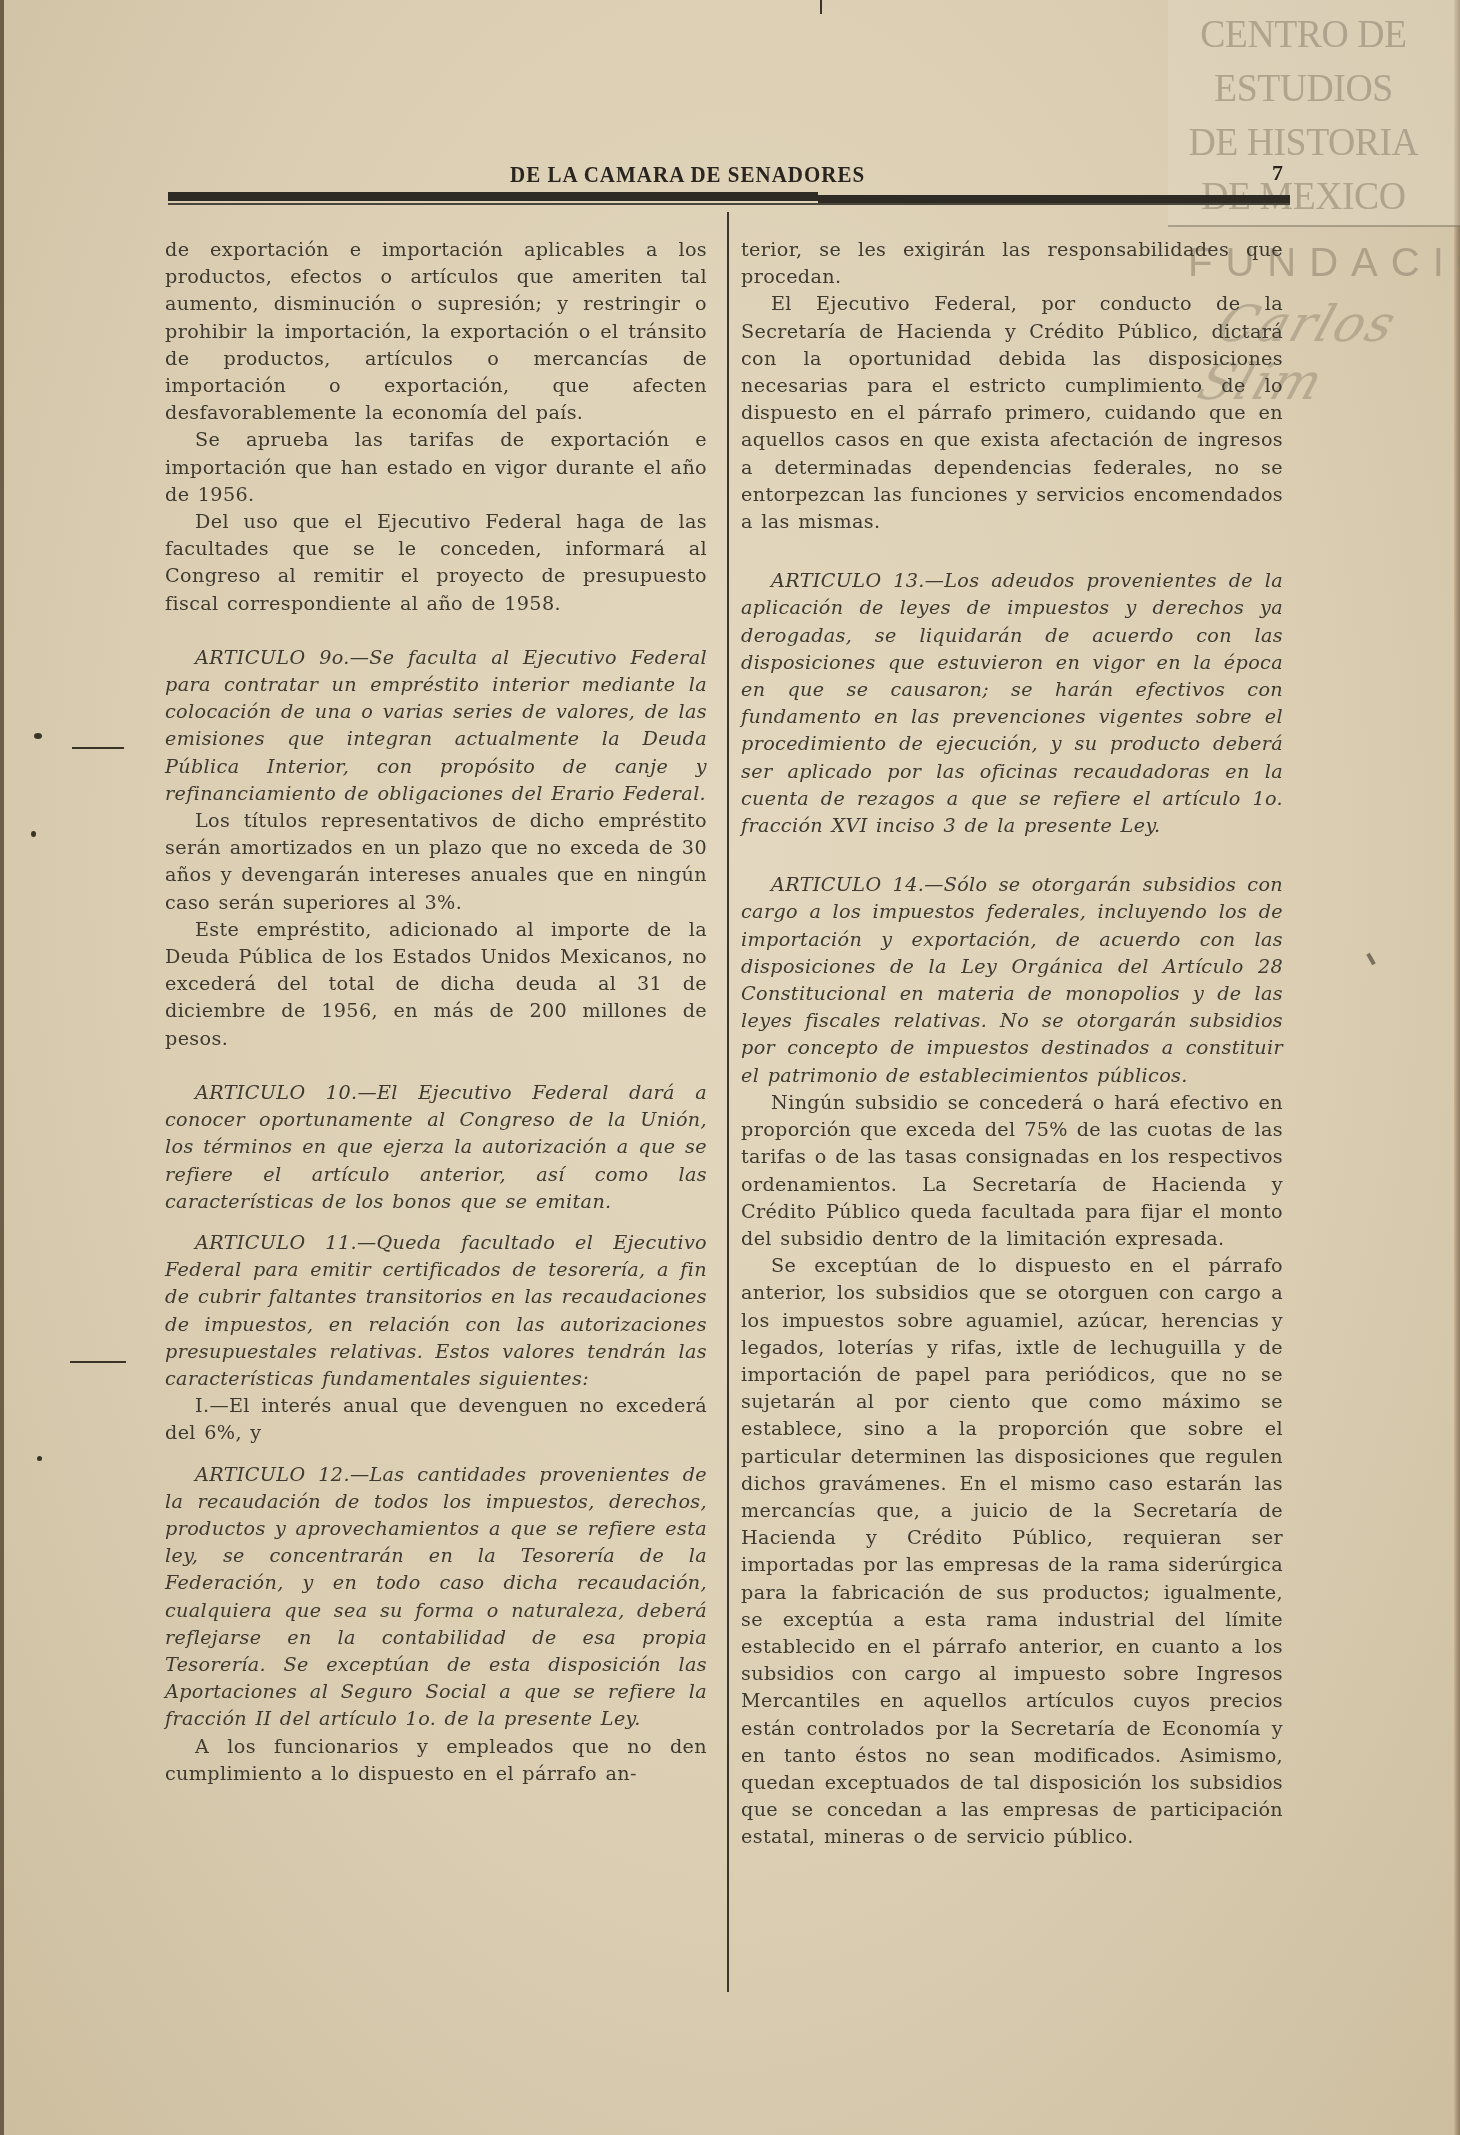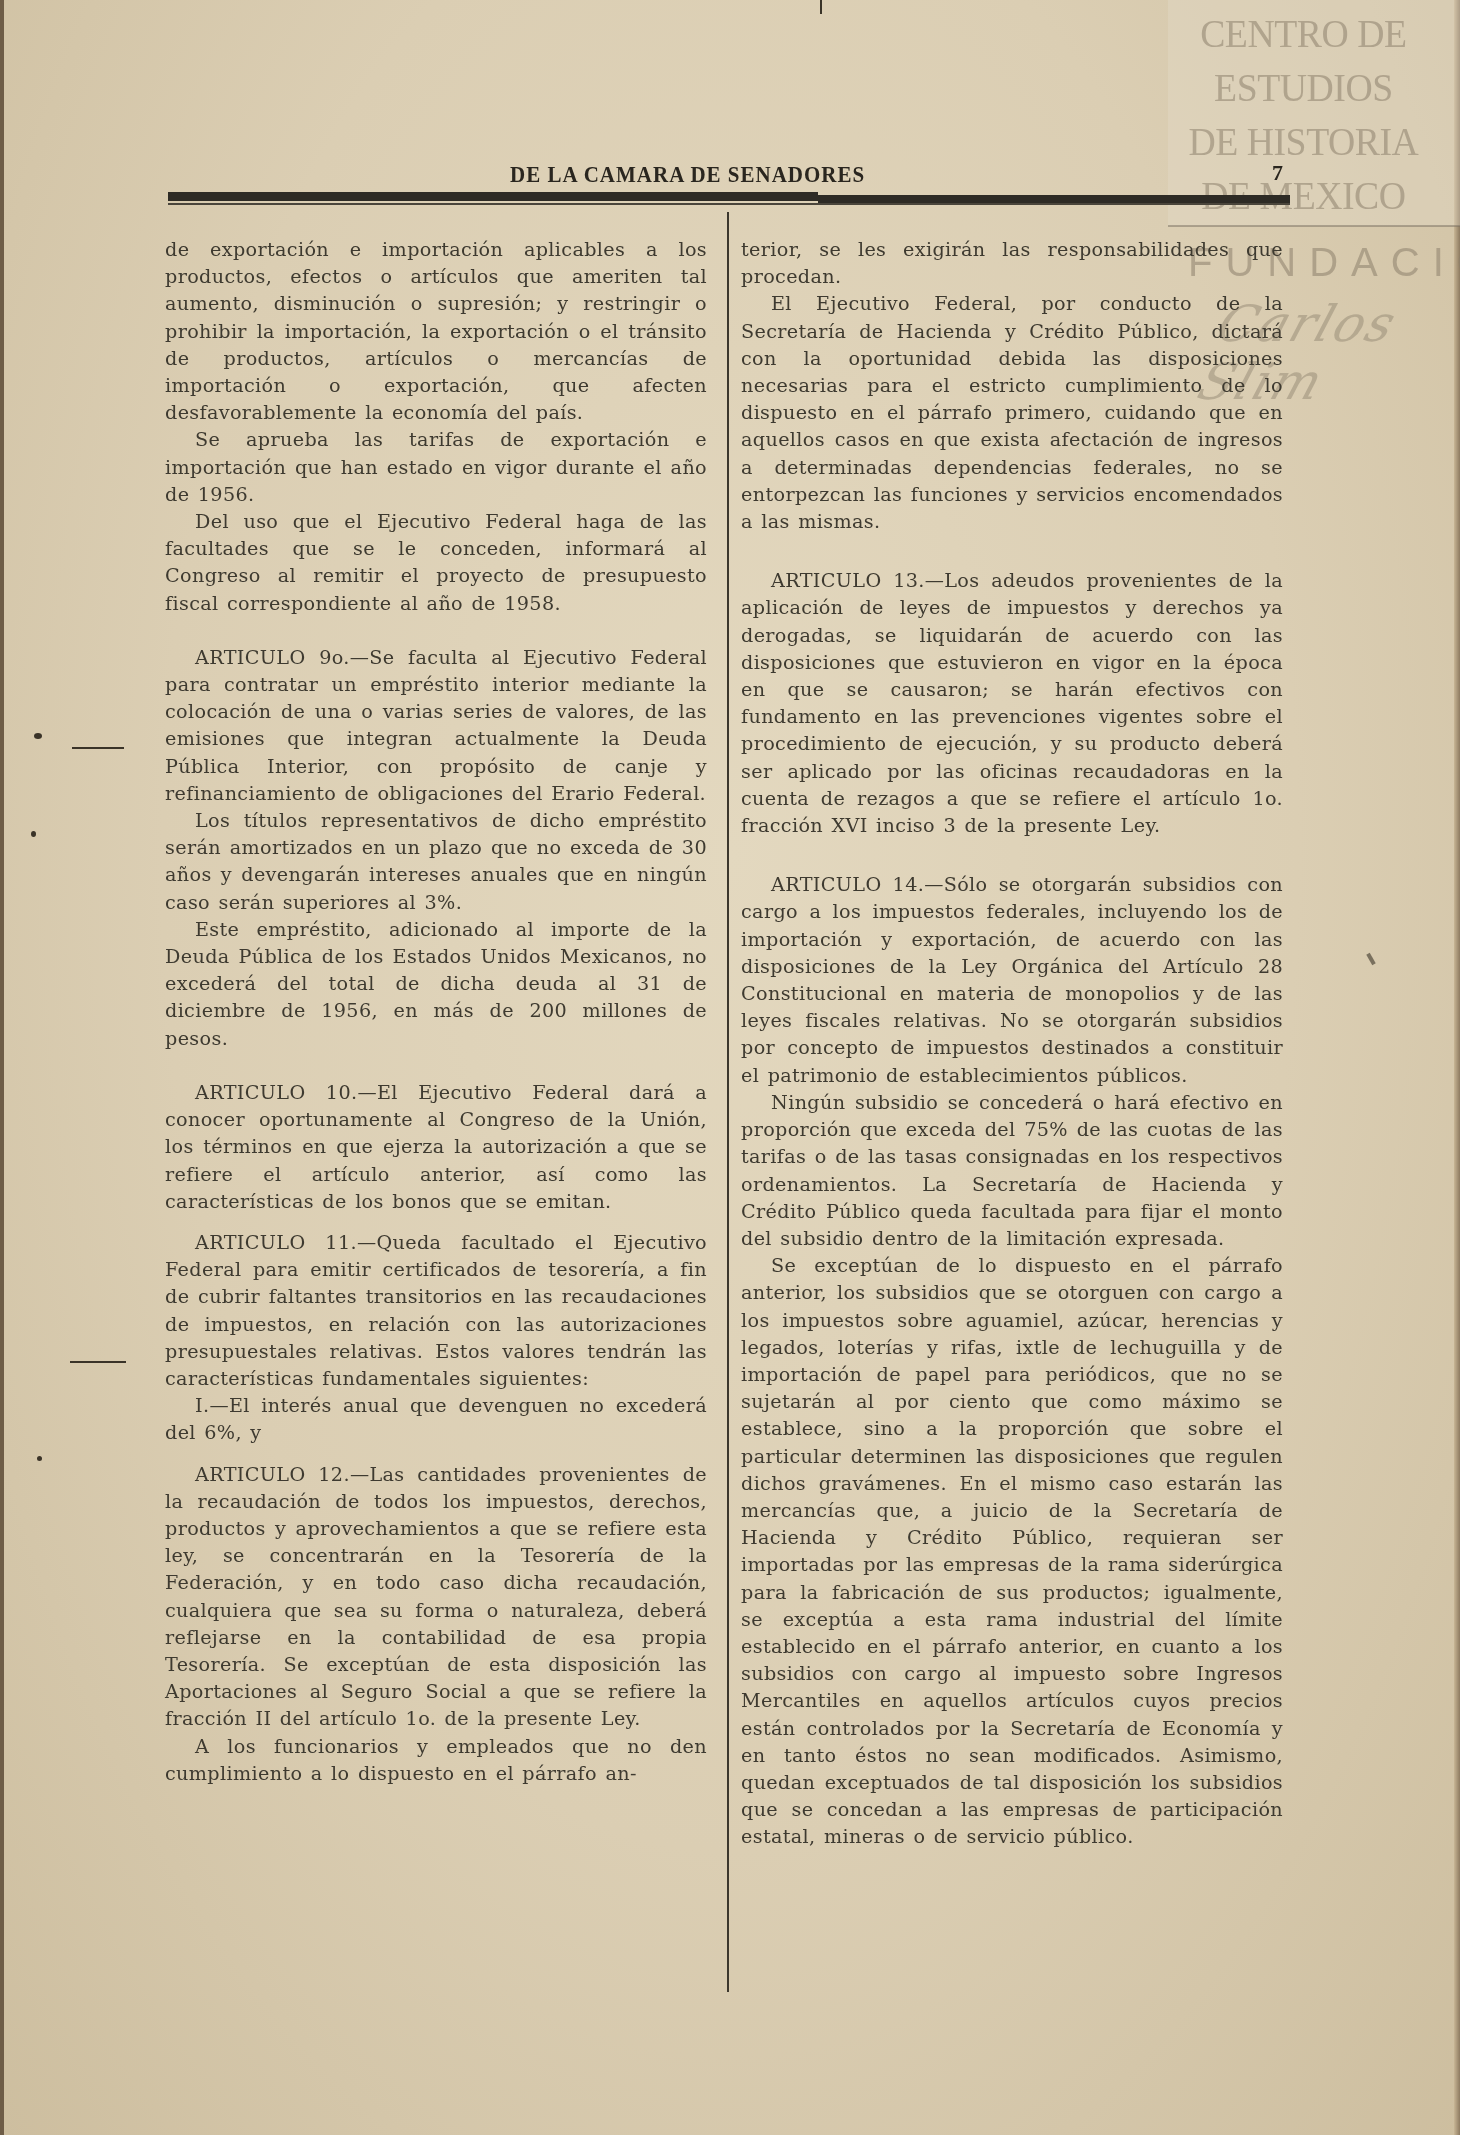--- a/index.html
+++ b/index.html
@@ -35,21 +35,21 @@
 
   .column {
     position: absolute; top: 236px; width: 542px;
     font-size: 19.2px; line-height: 27.2px; text-align: justify;
     letter-spacing: 0.35px; word-spacing: 2px;
   }
   .col-left { left: 165px; }
   .col-right { left: 741px; }
   .column p { margin: 0; text-indent: 30px; hyphens: manual; }
   .column p.noindent { text-indent: 0; }
-  .column p.article { margin-top: 27px; text-indent: 30px; }
+  .column p.article { margin-top: 27px; text-indent: 30px; font-style: italic; }
   .column p.last { text-align-last: left; }
 
   .watermark {
     position: absolute; left: 1170px; top: 6px; width: 290px;
     font-family: "Liberation Serif", "DejaVu Serif", serif;
     font-size: 41px; line-height: 54px; color: rgba(140,128,108,0.55);
     text-align: center; letter-spacing: -0.5px;
     transform: scaleX(0.92); transform-origin: left top;
   }
   .watermark-block {

